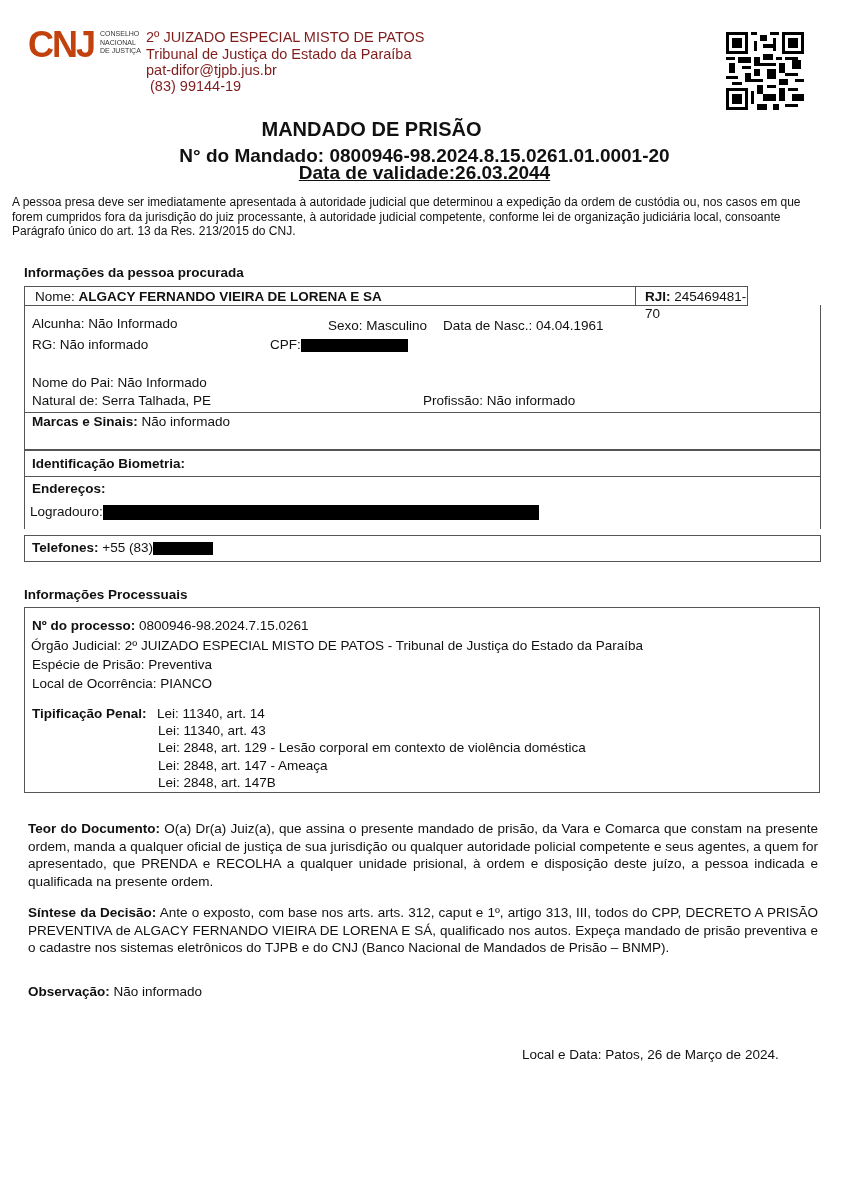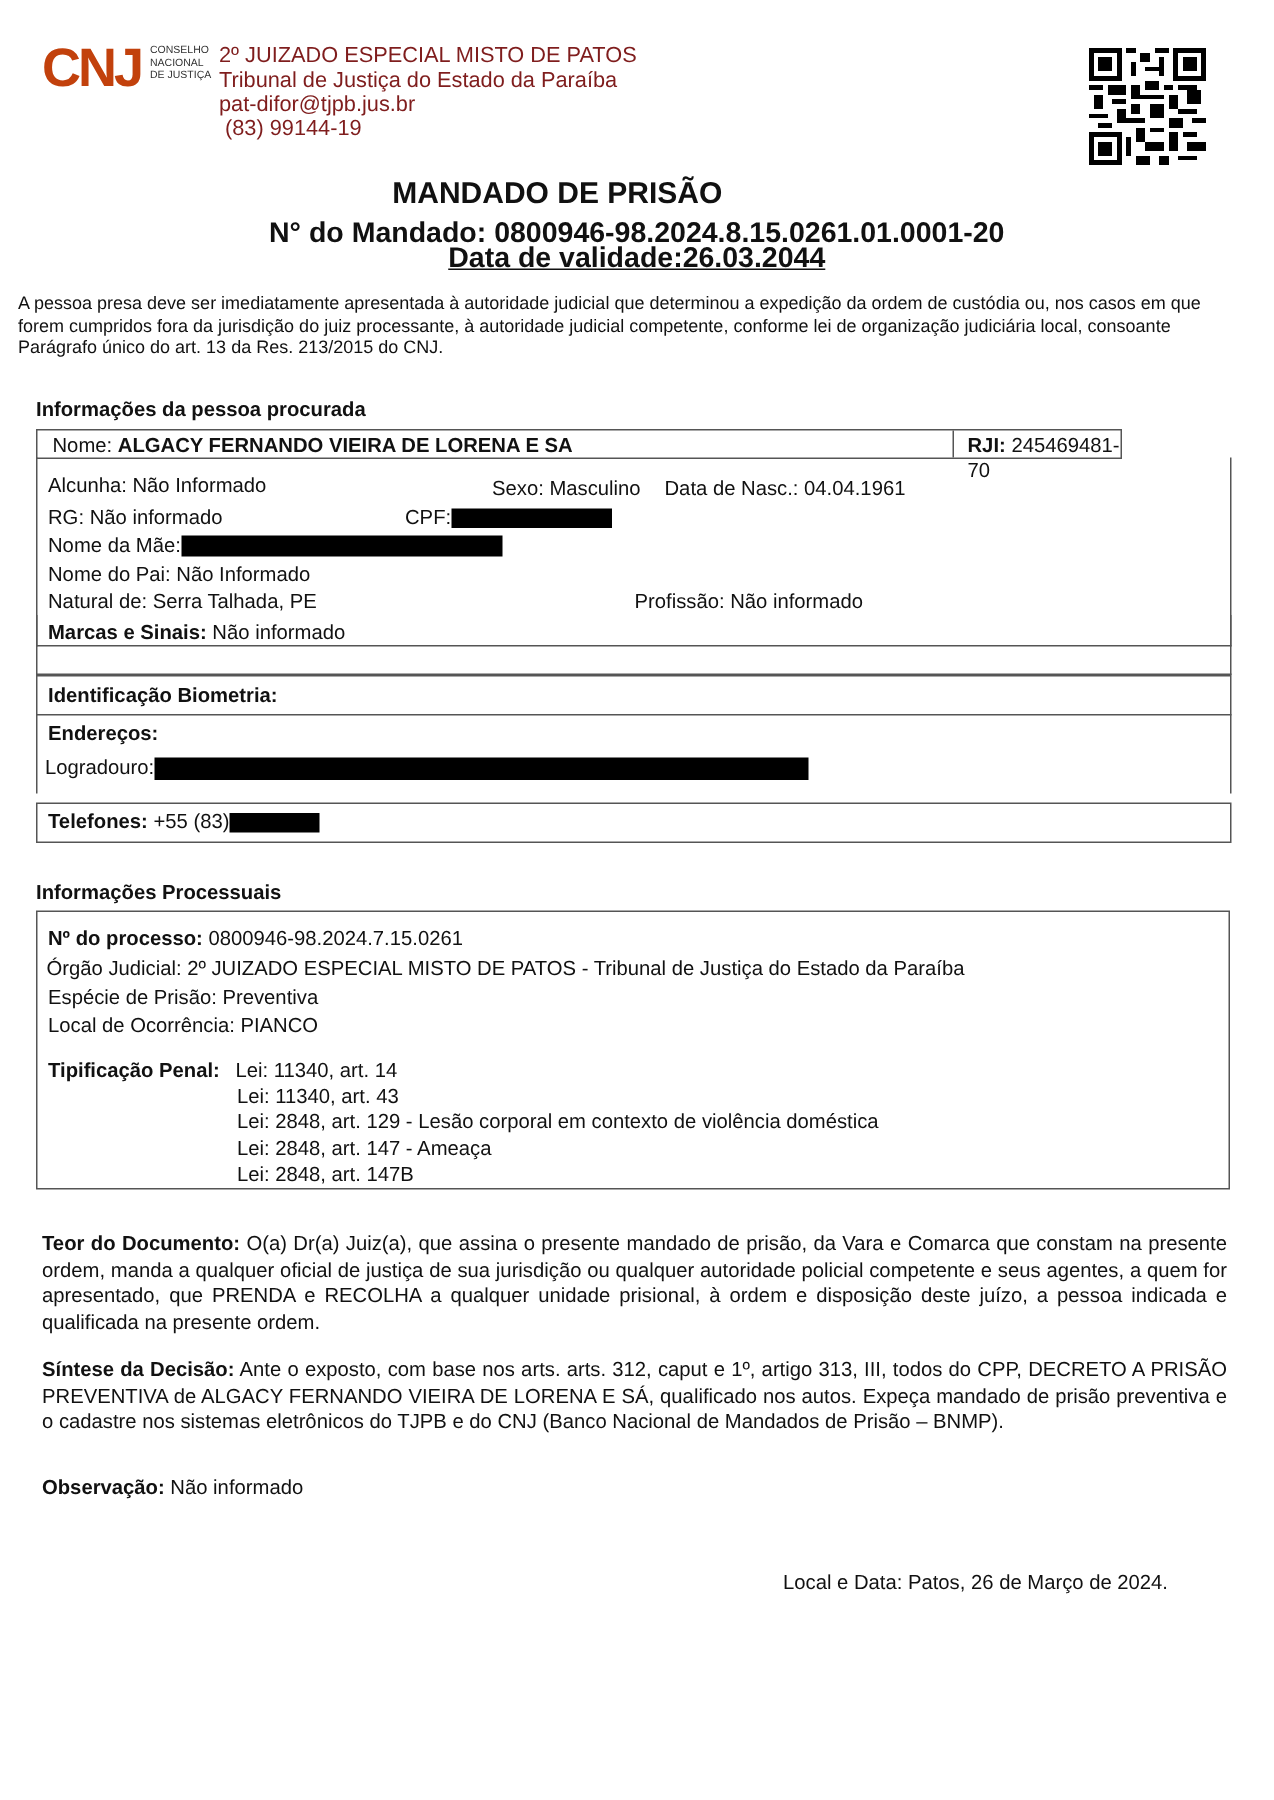--- a/index.html
+++ b/index.html
@@ -106,30 +106,27 @@
     <span>Nome:</span>
     <span class="b">ALGACY FERNANDO VIEIRA DE LORENA E SA</span>
   </div>
   <div class="abs" style="left:610px; top:0; width:1px; height:18px; background:#555;"></div>
   <div class="abs t" style="left:620px; top:1px;">
     <span class="b">RJI:</span>
     <span>245469481-70</span>
   </div>
 </div>
 
-<div class="abs box" style="left:24px; top:305px; width:797px; height:126px; border-top:none;">
+<div class="abs box" style="left:24px; top:305px; width:797px; height:108px; border-top:none;">
   <div class="abs t" style="left:7px; top:10px;">Alcunha: Não Informado</div>
   <div class="abs t" style="left:303px; top:12px;">Sexo: Masculino</div>
   <div class="abs t" style="left:418px; top:12px;">Data de Nasc.: 04.04.1961</div>
   <div class="abs t" style="left:7px; top:31px;">RG: Não informado</div>
   <div class="abs t" style="left:245px; top:31px;">
     <span>CPF:</span><span class="redact" style="width:107px; height:13px;"></span>
-  </div>
-  <div class="abs t" style="left:7px; top:50px;">
-    <span>Nome da Mãe:</span><span class="redact" style="width:214px; height:14px;"></span>
   </div>
   <div class="abs t" style="left:7px; top:69px;">Nome do Pai: Não Informado</div>
   <div class="abs t" style="left:7px; top:87px;">Natural de: Serra Talhada, PE</div>
   <div class="abs t" style="left:398px; top:87px;">Profissão: Não informado</div>
 </div>
 
 <div class="abs box" style="left:24px; top:410px; width:797px; height:40px; border-top:none;">
   <div class="abs t" style="left:7px; top:3px;">
     <span class="b">Marcas e Sinais:</span>
     <span>Não informado</span>

